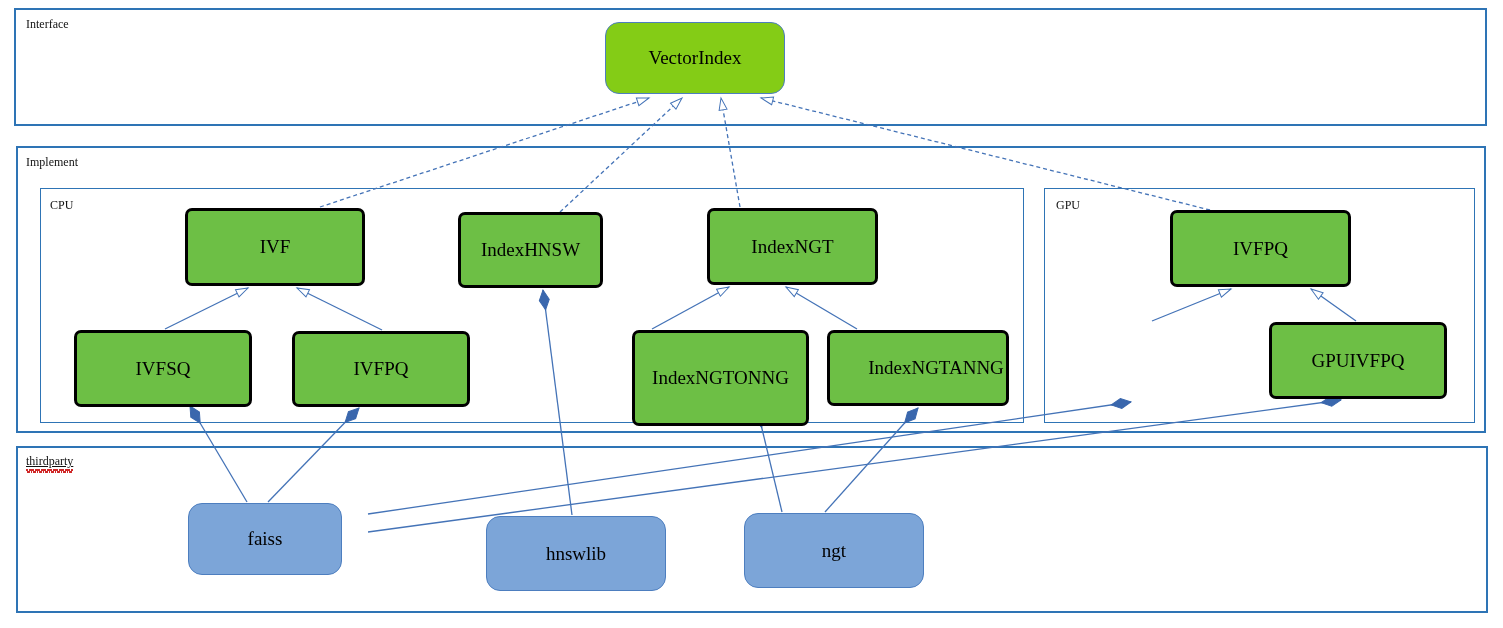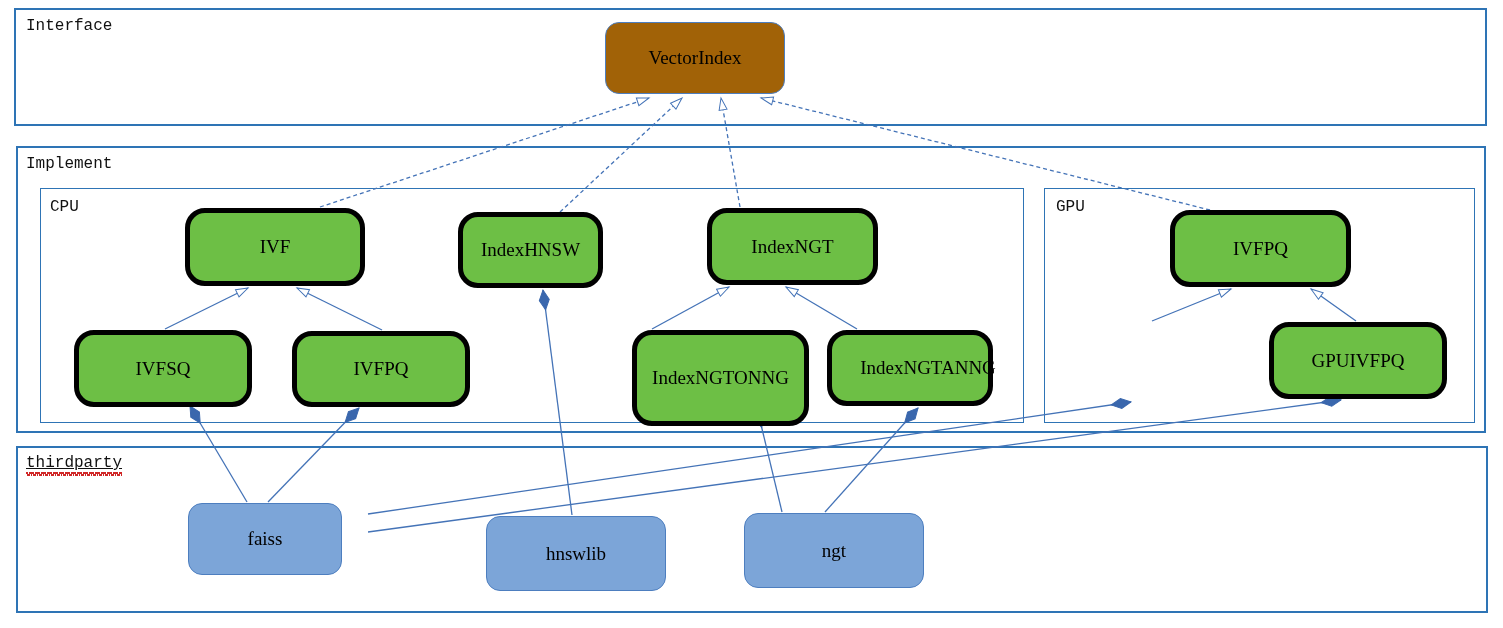--- a/index.html
+++ b/index.html
@@ -10,37 +10,37 @@
   }
   .container {
     position:absolute; background:#ffffff;
     border:2px solid #2e74b5; box-sizing:border-box;
   }
   .subcontainer {
     position:absolute; background:transparent;
     border:1.5px solid #2e74b5; box-sizing:border-box;
   }
   .clabel {
-    position:absolute; font-size:16px; color:#111111;
-    font-family:Liberation Mono, monospace; white-space:nowrap;
+    position:absolute; font-size:12px; color:#111111;
+    font-family:Liberation Serif, serif; white-space:nowrap;
   }
   .squiggle { position:relative; display:inline-block; text-decoration:underline; text-decoration-color:#111; }
   .squiggle::after {
     content:""; position:absolute; left:0; right:0; bottom:-4px; height:4px;
     background:repeating-linear-gradient(135deg,#cc1111 0 1.5px,transparent 1.5px 3px),
                repeating-linear-gradient(45deg,transparent 0 1.5px,#cc1111 1.5px 3px);
     background-size:6px 4px; opacity:0.9;
   }
   .node {
     position:absolute; display:flex; align-items:center; justify-content:center;
     font-family:"Liberation Serif","DejaVu Serif",serif;
     font-size:19px; color:#000; box-sizing:border-box; text-align:center;
   }
-  .green { background:#6dbf45; border:5px solid #000000; border-radius:20px; }
-  .pink  { background:#a16207; border:1.5px solid #4d7ebf; border-radius:14px; }
+  .green { background:#6dbf45; border:3px solid #000000; border-radius:7px; }
+  .pink  { background:#84cc16; border:1.5px solid #4d7ebf; border-radius:14px; }
   .blue  { background:#7ca5d8; border:1.5px solid #4d7ebf; border-radius:14px; }
   #edges { position:absolute; left:0; top:0; pointer-events:none; }
   .edge { stroke:#4473b7; stroke-width:1.3; fill:none; }
   .dashed { stroke-dasharray:4 3; }
 </style>
 </head>
 <body>
 
 <div id="canvas">
 
@@ -92,20 +92,20 @@
   <div class="node pink" style="left:605px; top:22px; width:180px; height:72px;">VectorIndex</div>
 
   <div class="node green" style="left:185px; top:208px; width:180px; height:78px;">IVF</div>
   <div class="node green" style="left:458px; top:212px; width:145px; height:76px;">IndexHNSW</div>
   <div class="node green" style="left:707px; top:208px; width:171px; height:77px;">IndexNGT</div>
   <div class="node green" style="left:1170px; top:210px; width:181px; height:77px;">IVFPQ</div>
 
   <div class="node green" style="left:74px; top:330px; width:178px; height:77px;">IVFSQ</div>
   <div class="node green" style="left:292px; top:331px; width:178px; height:76px;">IVFPQ</div>
   <div class="node green" style="left:632px; top:330px; width:177px; height:96px;">IndexNGTONNG</div>
-  <div class="node green" style="left:827px; top:330px; width:166px; height:76px;padding-left:36px;">IndexNGTANNG</div>
+  <div class="node green" style="left:827px; top:330px; width:182px; height:76px;padding-left:36px;">IndexNGTANNG</div>
   <div class="node green" style="left:1269px; top:322px; width:178px; height:77px;">GPUIVFPQ</div>
 
   <div class="node blue" style="left:188px; top:503px; width:154px; height:72px;">faiss</div>
   <div class="node blue" style="left:486px; top:516px; width:180px; height:75px;">hnswlib</div>
   <div class="node blue" style="left:744px; top:513px; width:180px; height:75px;">ngt</div>
 
 </div>
 
 </body></html>

